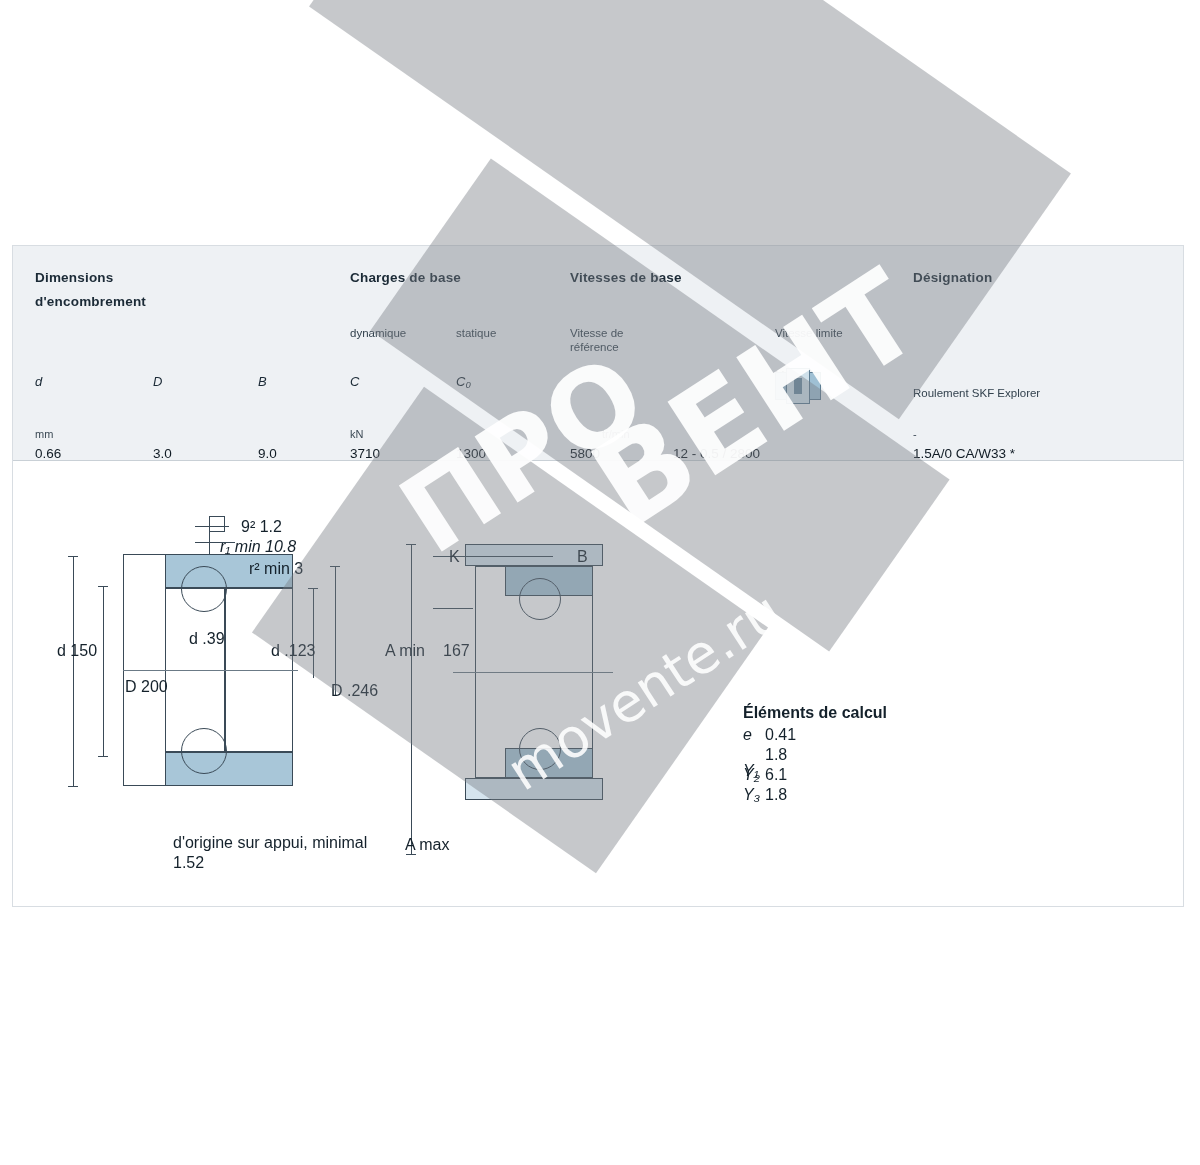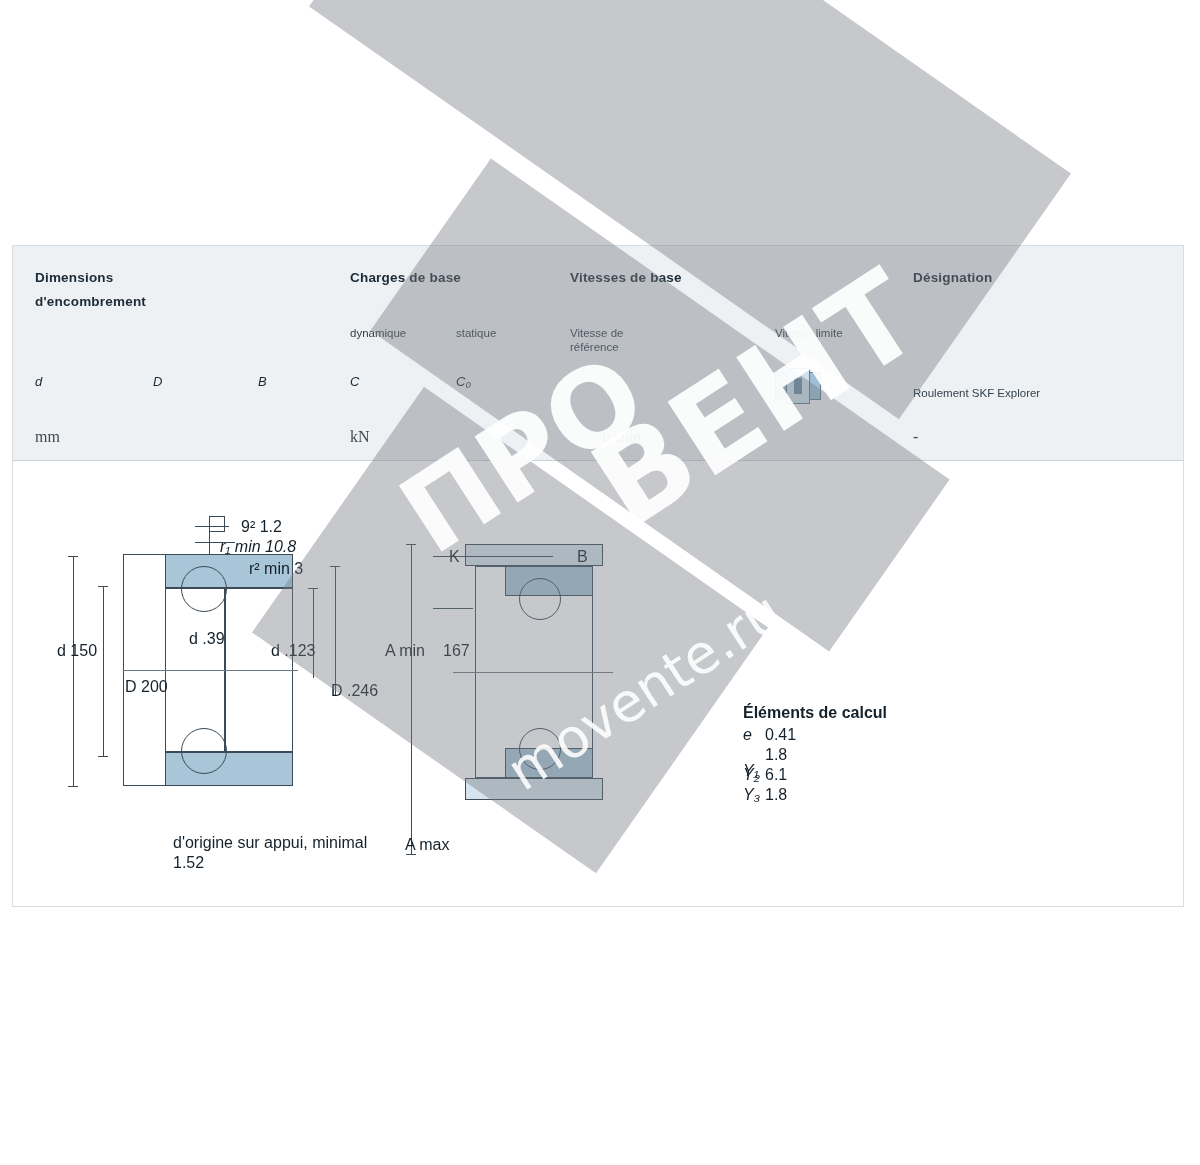--- a/index.html
+++ b/index.html
@@ -44,21 +44,21 @@
   }
   .tbl-row{
     position:absolute;
     left:0; top:200px; width:100%; height:46px;
   }
   .tbl-row .val{
     position:absolute;
     font-size:13.5px; color:#101b24;
   }
   .unit-row .u{
-    position:absolute; font-size:16px; color:#3c4a55;font-family:Liberation Serif, serif;
+    position:absolute; font-size:11px; color:#3c4a55;
   }
 
   
   .thumb{
     position:absolute; left:762px; top:122px; width:46px; height:36px;
   }
   .thumb .outer{position:absolute;left:0;top:4px;width:46px;height:28px;background:#9fc0d4;border:1px solid #5d7d93;box-sizing:border-box;}
   .thumb .inner{position:absolute;left:11px;top:0px;width:24px;height:36px;background:#cfe0ea;border:1px solid #5d7d93;box-sizing:border-box;}
   .thumb .ctr{position:absolute;left:19px;top:10px;width:8px;height:16px;background:#6b8ca3;}
 
@@ -134,20 +134,30 @@
     </div>
 
     <div class="unit-row">
       <div class="u" style="position:absolute;left:22px;  top:182px;">mm</div>
       <div class="u" style="position:absolute;left:337px; top:182px;">kN</div>
       <div class="u" style="position:absolute;left:557px; top:182px;margin-left:32px;">tr/min</div>
       <div class="u" style="position:absolute;left:900px; top:182px;">-</div>
     </div>
   </div>
 
+  <div class="tbl-row">
+    <div class="val" style="left:22px;">0.66</div>
+    <div class="val" style="left:140px;">3.0</div>
+    <div class="val" style="left:245px;">9.0</div>
+    <div class="val" style="left:337px;">3710</div>
+    <div class="val" style="left:443px;">1300</div>
+    <div class="val" style="left:557px;">5800</div>
+    <div class="val" style="left:660px;">12 - 0.5 / 2800</div>
+    <div class="val" style="left:900px;">1.5A/0 CA/W33 *</div>
+  </div>
 
   <div class="draw">
 
     <div>
 
       <div class="ln v" style="left:60px; top:60px; height:230px;"></div>
       <div class="ln h" style="left:55px; top:60px; width:10px;"></div>
       <div class="ln h" style="left:55px; top:290px; width:10px;"></div>
 
       <div class="ln v" style="left:90px; top:90px; height:170px;"></div>

